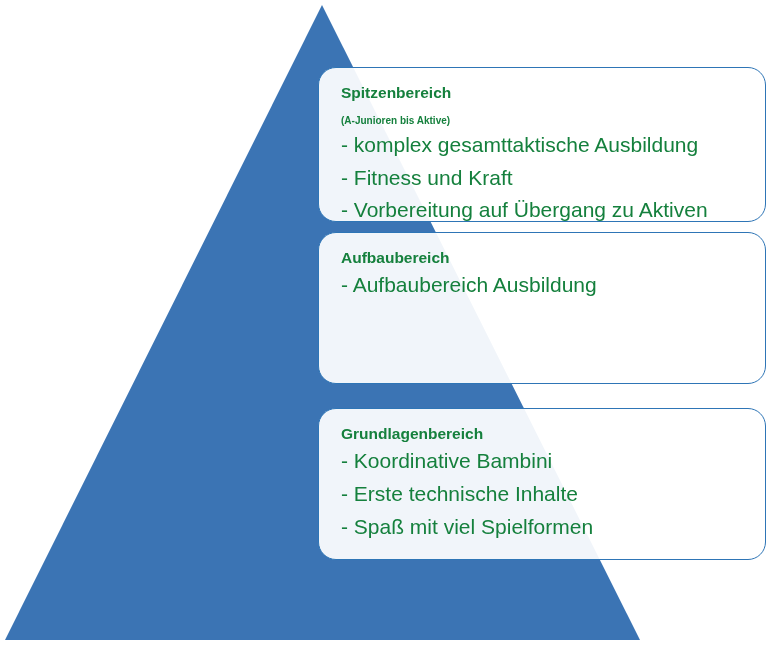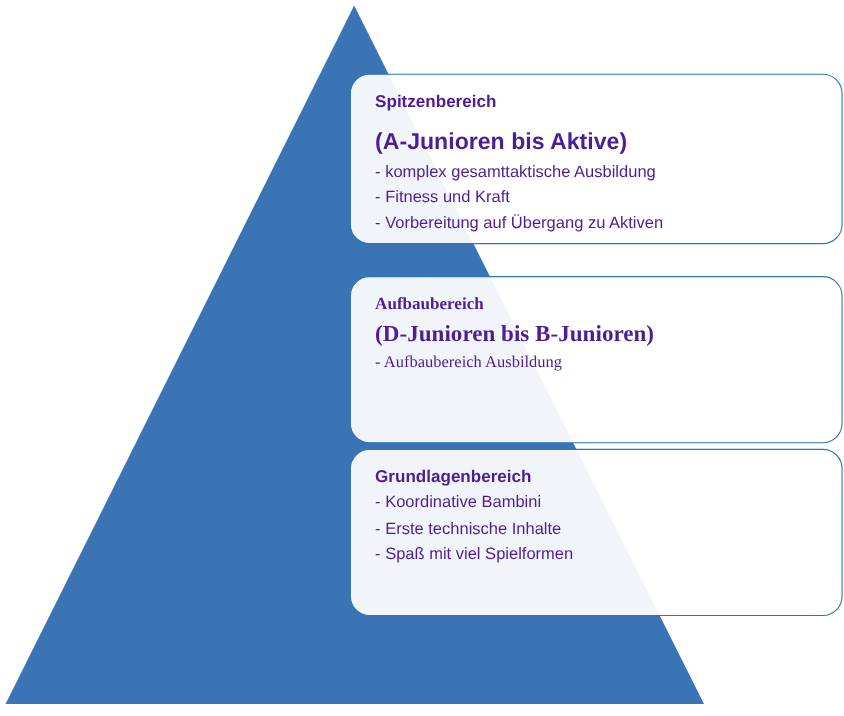--- a/index.html
+++ b/index.html
@@ -28,61 +28,60 @@
     height: 651px;
   }
 
   
   .card {
     position: absolute;
     box-sizing: border-box;
     background: rgba(255,255,255,0.93);
     border: 1.5px solid #2e75b6;
     border-radius: 18px;
-    color: #4c1d95;
+    color: #15803d;
     padding: 14px 11px 12px 22px;
   }
   .card .title {
     font-weight: bold;
     font-size: 15.5px;
     line-height: 1.45;
     white-space: nowrap;
   }
   .card .subtitle {
     font-weight: bold;
-    font-size: 21px;
+    font-size: 10px;
     line-height: 1.45;
     white-space: nowrap;
   }
   .card ul {
     margin: 0;
     padding: 0;
     list-style: none;
   }
   .card li {
-    font-size: 15px;
+    font-size: 21px;
     line-height: 1.55;
     white-space: nowrap;
   }
 
   
   #card-top {
     left: 318px;
     top: 67px;
     width: 448px;
     height: 155px;
   }
   #card-top .title { margin-bottom: 10px; }
 
   #card-mid {
     left: 318px;
-    top: 251px;
+    top: 232px;
     width: 448px;
     height: 152px;
-    font-family: Liberation Serif, serif;
   }
 
   #card-bottom {
     left: 318px;
     top: 408px;
     width: 448px;
     height: 152px;
   }
 </style>
 </head>
@@ -99,21 +98,20 @@
     <div class="subtitle">(A-Junioren bis Aktive)</div>
     <ul>
       <li>- komplex gesamttaktische Ausbildung</li>
       <li>- Fitness und Kraft</li>
       <li>- Vorbereitung auf Übergang zu Aktiven</li>
     </ul>
   </div>
 
   <div class="card" id="card-mid" style="border-color: rgb(46, 117, 182);">
     <div class="title">Aufbaubereich</div>
-    <div class="subtitle">(D-Junioren bis B-Junioren)</div>
     <ul>
       <li>- Aufbaubereich Ausbildung</li>
     </ul>
   </div>
 
   <div class="card" id="card-bottom" style="border-color: rgb(46, 117, 182);">
     <div class="title">Grundlagenbereich</div>
     <ul>
       <li>- Koordinative Bambini</li>
       <li>- Erste technische Inhalte</li>

